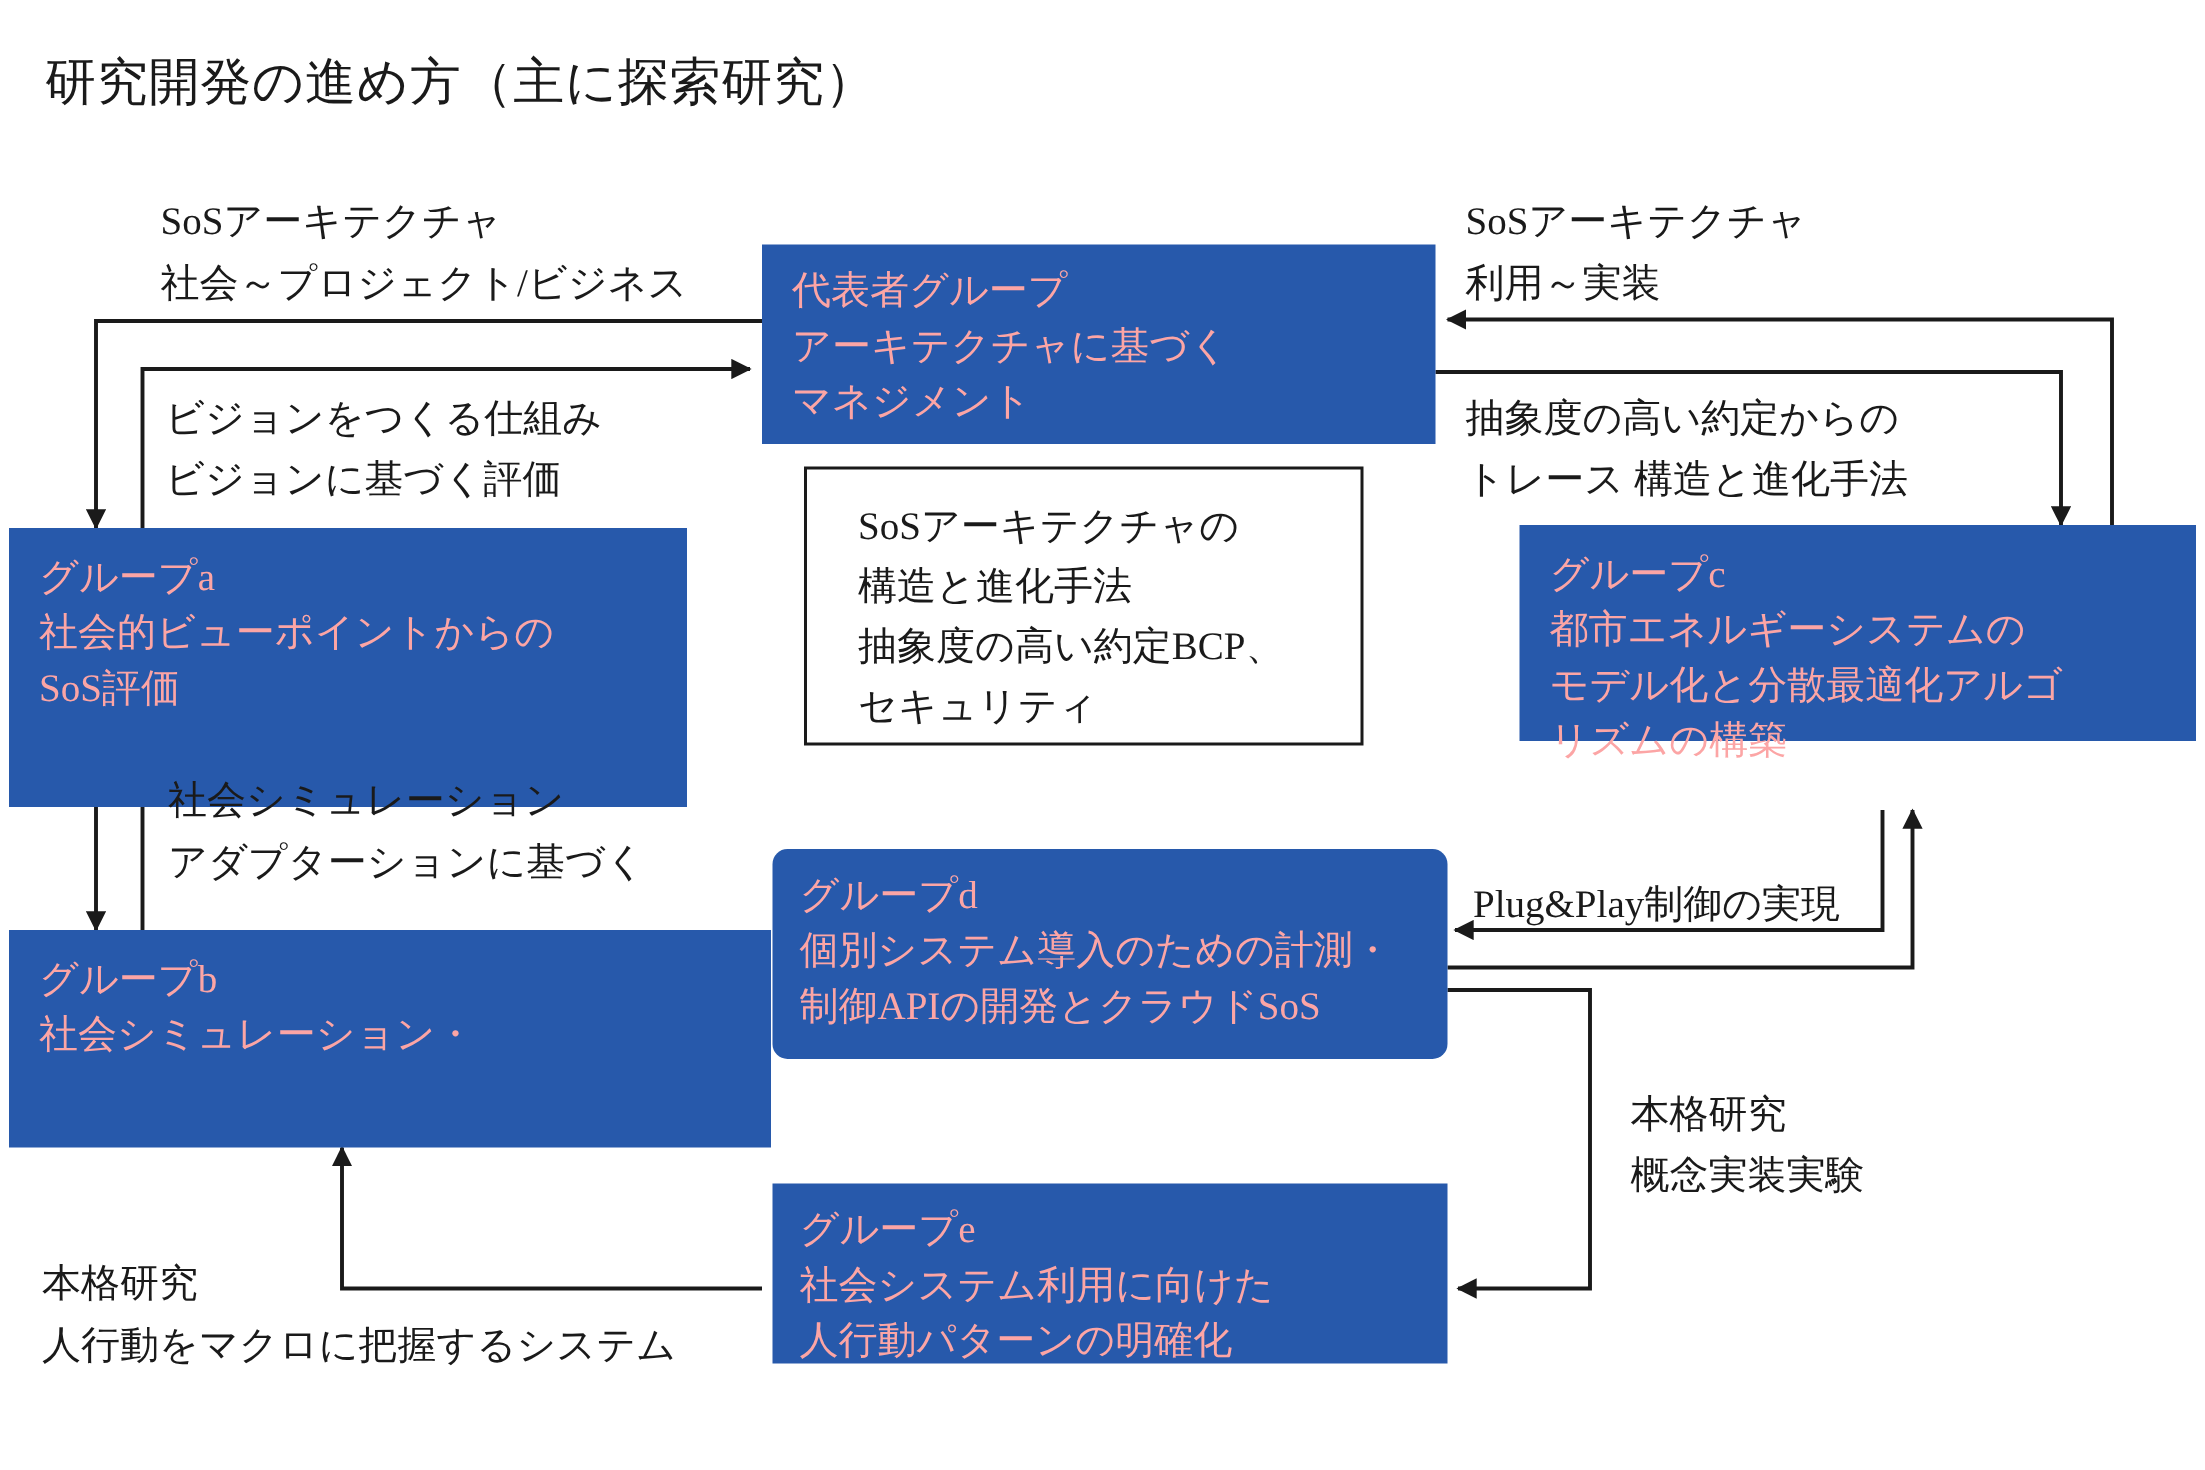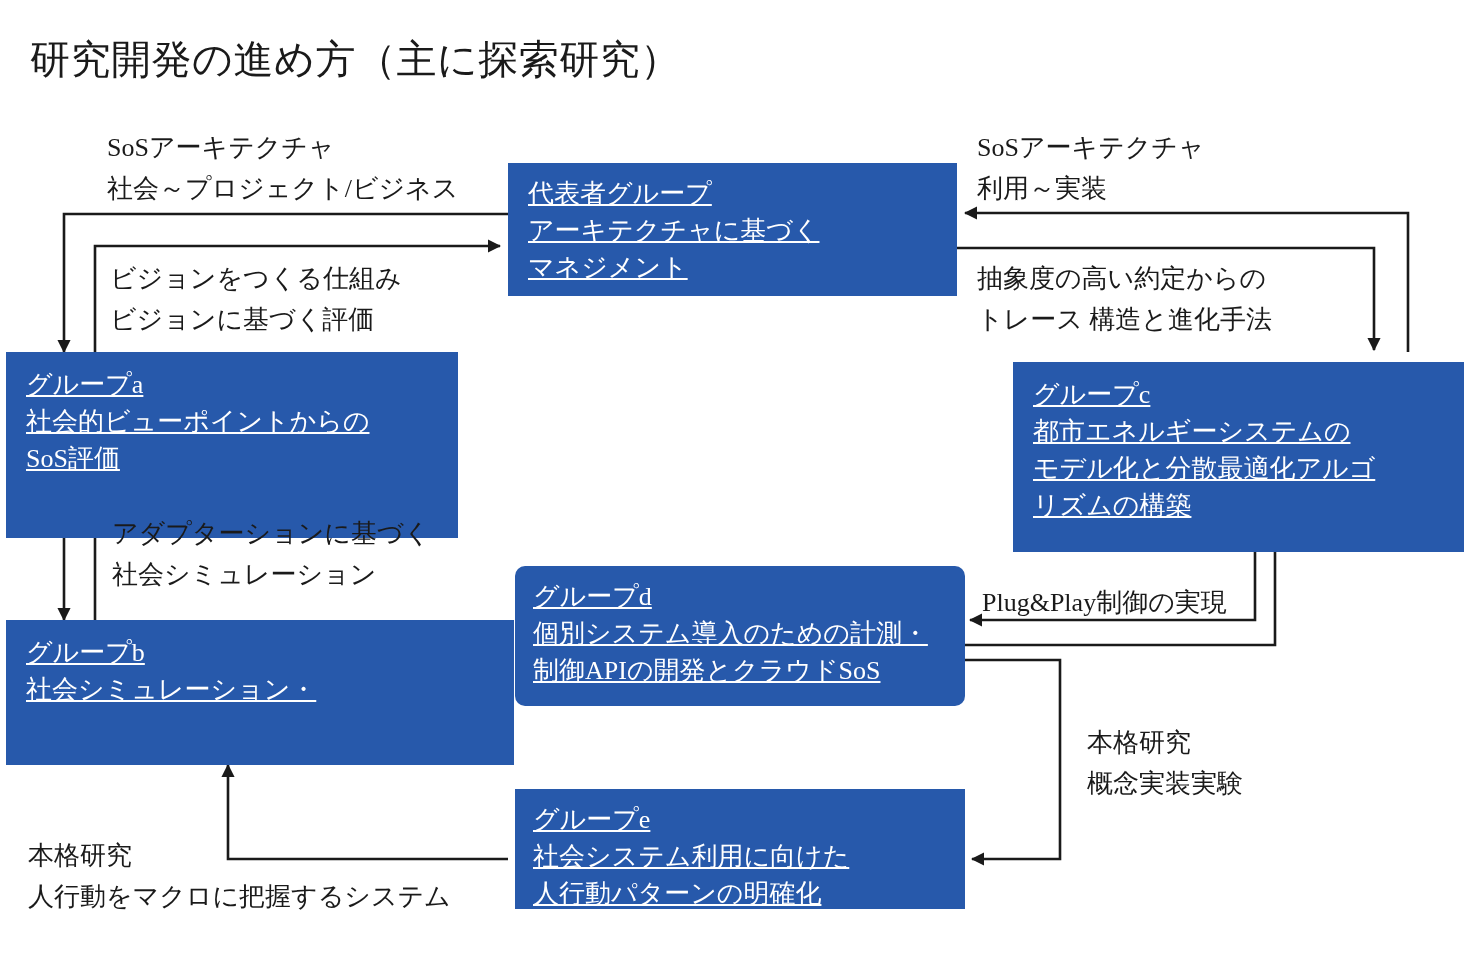--- a/index.html
+++ b/index.html
@@ -1,22 +1,22 @@
 <!DOCTYPE html>
 <html><head>
 <meta charset="utf-8">
 <style>
   html,body{margin:0;padding:0;background:#ffffff;}
   body{width:1470px;height:980px;position:relative;overflow:hidden;
        font-family:"Liberation Serif","DejaVu Serif",serif;color:#1a1a1a;}
   #canvas{position:absolute;left:0;top:0;width:1470px;height:980px;}
   svg.arrows{position:absolute;left:0;top:0;width:1470px;height:980px;pointer-events:none;}
-  .title{position:absolute;left:30px;top:32px;font-size:40px;font-weight:400;letter-spacing:.5px;white-space:nowrap;}
+  .title{position:absolute;left:30px;top:32px;font-size:34px;font-weight:400;letter-spacing:.5px;white-space:nowrap;}
   .box{position:absolute;box-sizing:border-box;display:block;}
-  .box.blue{background:#2759AB;color:#ffffff;text-decoration:underline;}
+  .box.blue{background:#2759AB;color:#fca5a5;}
   .box.white{background:#ffffff;color:#1a1a1a;border:2px solid #1a1a1a;}
   .box .line{display:block;white-space:nowrap;}
   .blue .line{font-size:26px;line-height:37px;font-weight:400;}
   .white .line{font-size:26px;line-height:40px;}
   .note{position:absolute;white-space:nowrap;}
   .note .line{display:block;font-size:26px;line-height:41px;white-space:nowrap;}
 </style>
 </head>
 <body>
 
@@ -53,33 +53,39 @@
       <path d="M 508 859 L 228 859 L 228 765"></path>
     </g>
   </svg>
 
   <div class="box blue" style="left:508px; top:163px; width:449px; height:133px; padding:12px 0 0 20px;">
     <span class="line">代表者グループ</span>
     <span class="line">アーキテクチャに基づく</span>
     <span class="line">マネジメント</span>
   </div>
 
+  <div class="box white" style="left:536px; top:311px; width:373px; height:186px; padding:18px 0 0 34px;">
+    <span class="line">SoSアーキテクチャの</span>
+    <span class="line">構造と進化手法</span>
+    <span class="line">抽象度の高い約定BCP、</span>
+    <span class="line">セキュリティ</span>
+  </div>
 
   <div class="box blue" style="left:6px; top:352px; width:452px; height:186px; padding:14px 0 0 20px;">
     <span class="line">グループa</span>
     <span class="line">社会的ビューポイントからの</span>
     <span class="line">SoS評価</span>
   </div>
 
   <div class="box blue" style="left:6px; top:620px; width:508px; height:145px; padding:14px 0 0 20px;">
     <span class="line">グループb</span>
     <span class="line">社会シミュレーション・</span>
   </div>
 
-  <div class="box blue" style="left:1013px; top:362px; width:451px; height:190px; padding:14px 0 0 20px;">
+  <div class="box blue" style="left:1013px; top:350px; width:451px; height:144px; padding:14px 0 0 20px;">
     <span class="line">グループc</span>
     <span class="line">都市エネルギーシステムの</span>
     <span class="line">モデル化と分散最適化アルゴ</span>
     <span class="line">リズムの構築</span>
   </div>
 
   <div class="box blue" style="left:515px; top:566px; width:450px; height:140px; padding:12px 0 0 18px;border-radius:10px;">
     <span class="line">グループd</span>
     <span class="line">個別システム導入のための計測・</span>
     <span class="line">制御APIの開発とクラウドSoS</span>
@@ -105,22 +111,22 @@
     <span class="line">SoSアーキテクチャ</span>
     <span class="line">利用～実装</span>
   </div>
 
   <div class="note" style="left:977px; top:258px;">
     <span class="line">抽象度の高い約定からの</span>
     <span class="line">トレース 構造と進化手法</span>
   </div>
 
   <div class="note" style="left:112px; top:513px;">
+    <span class="line">社会シミュレーション</span>
     <span class="line">アダプターションに基づく</span>
-    <span class="line">社会シミュレーション</span>
   </div>
 
   <div class="note" style="left:982px; top:582px;">
     <span class="line">Plug&amp;Play制御の実現</span>
   </div>
 
   <div class="note" style="left:1087px; top:722px;">
     <span class="line">本格研究</span>
     <span class="line">概念実装実験</span>
   </div>

